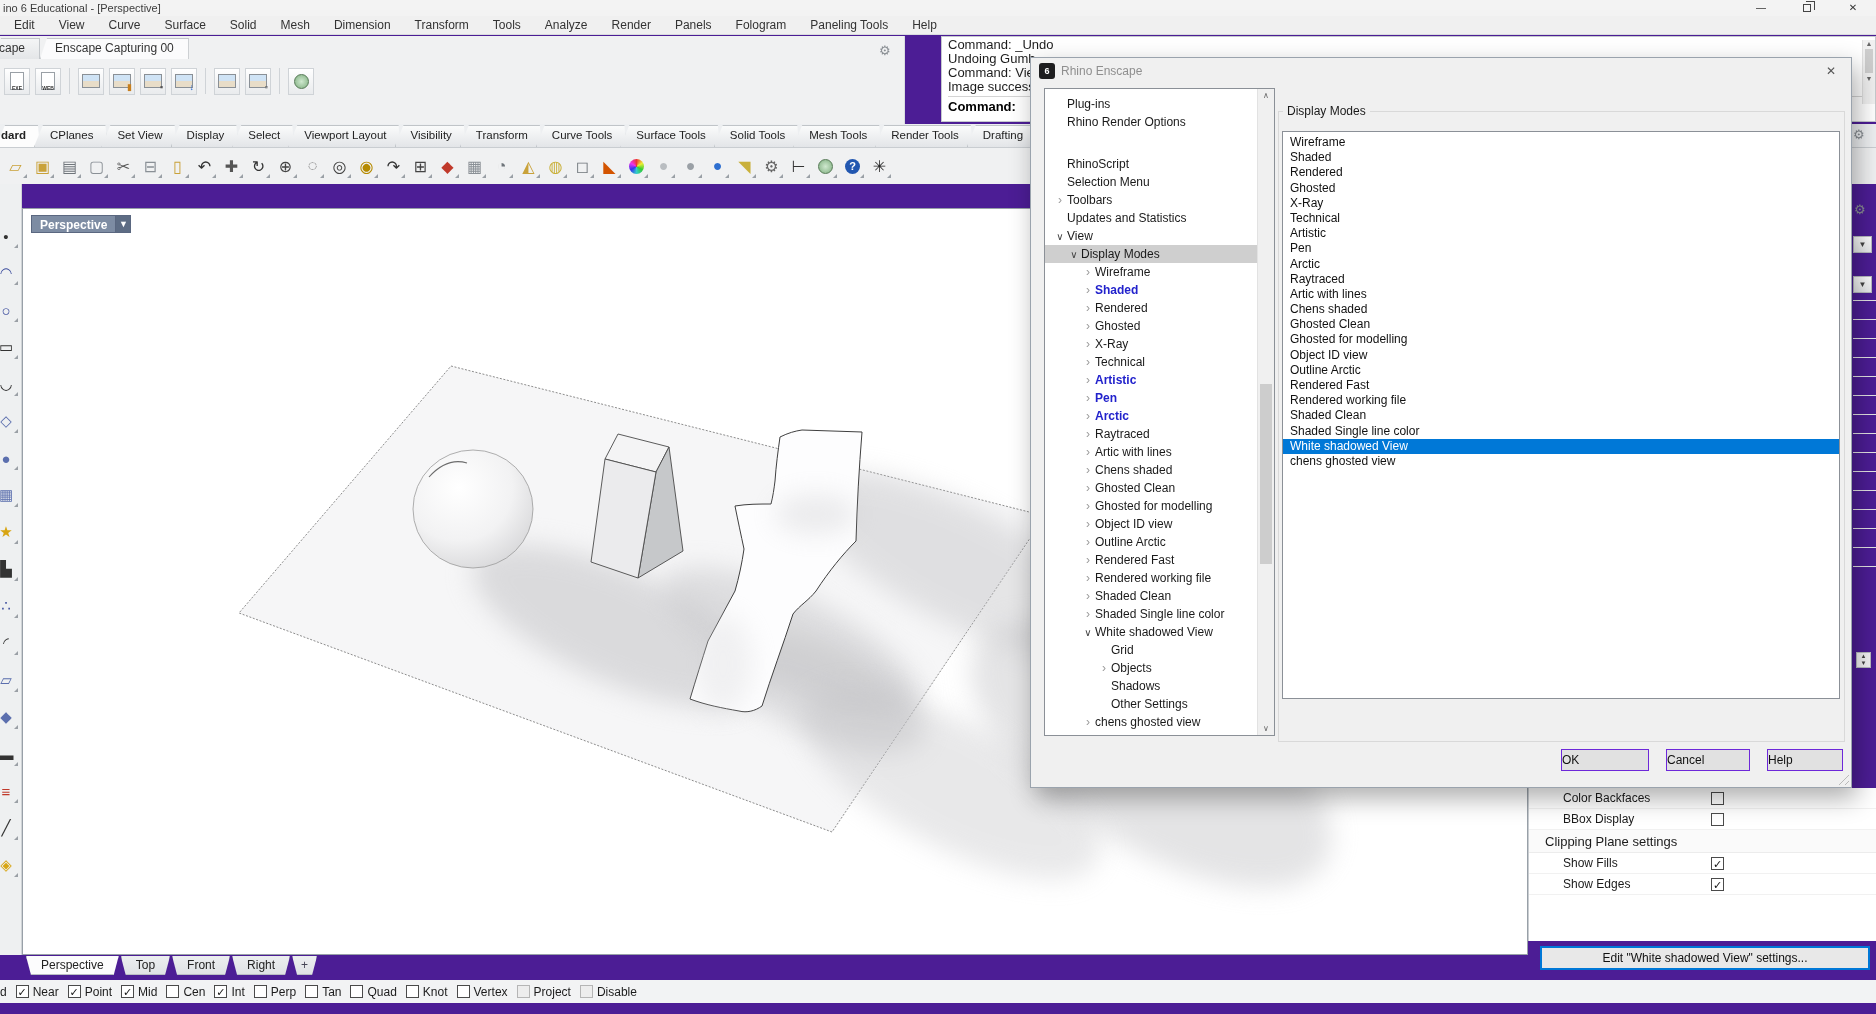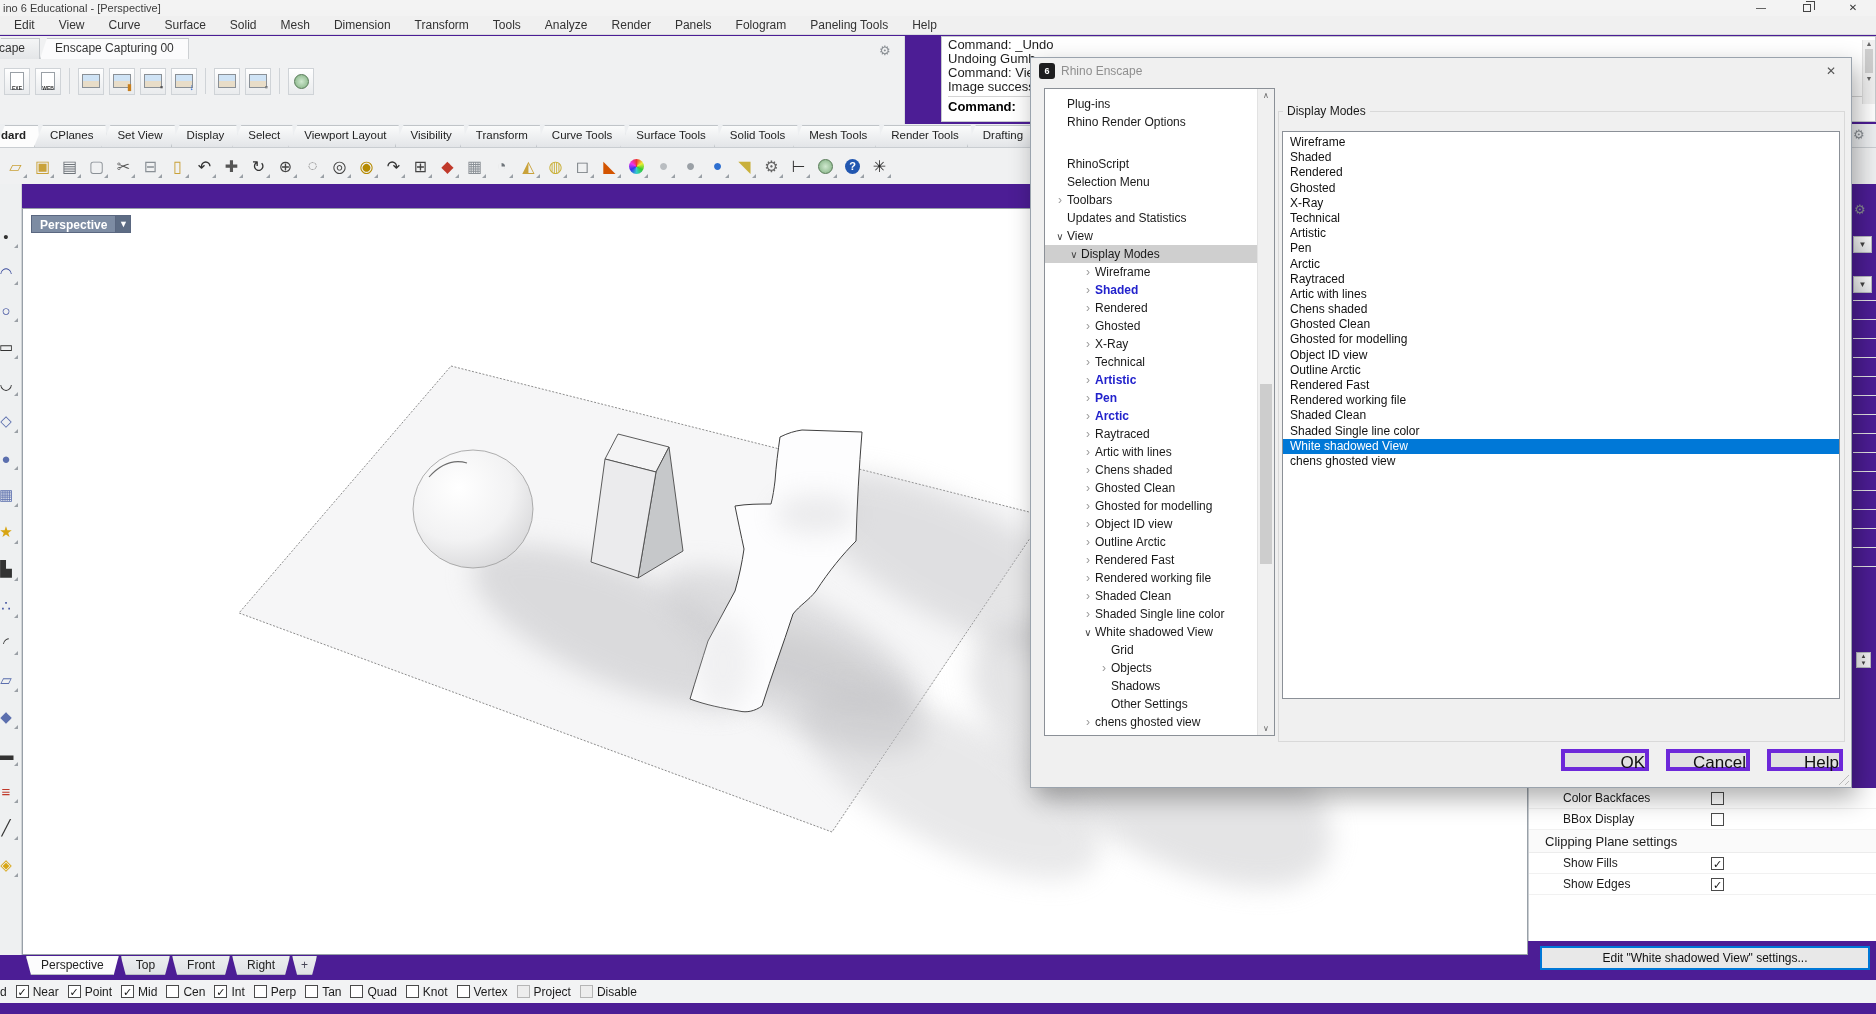--- a/index.html
+++ b/index.html
@@ -150,22 +150,22 @@
   .groupbox{position:absolute;left:247px;top:53px;width:567px;height:631px;border:1px solid #d9d9d9;}
   .listbox{position:absolute;left:251px;top:73px;width:558px;height:568px;background:#fff;
            border:1px solid #8b9097;overflow:hidden;padding-top:3px;}
   .lrow{height:15.2px;font-size:12px;color:#111;padding-left:7px;line-height:15px;white-space:nowrap;}
   .lrow.sel{background:#0078d7;color:#fff;}
   .btnrow{position:absolute;left:251px;top:652px;display:flex;gap:7px;}
   .btn{width:84px;height:23px;background:#e1e1e1;border:1px solid #adadad;font-size:12px;color:#111;
        text-align:center;line-height:21px;}
   .btn.focus{border:2px solid #0078d7;line-height:19px;}
   .footrow{position:absolute;right:8px;top:691px;display:flex;gap:17px;}
-  .fbtn{height:22px;background:#e1e1e1;border:4px solid #6d28d9;font-size:17px;color:#111;
-        text-align:right;line-height:20px;}
+  .fbtn{height:22px;background:#e1e1e1;border:1px solid #6d28d9;font-size:12px;color:#111;
+        text-align:left;line-height:20px;}
   .grip{position:absolute;right:2px;bottom:2px;width:13px;height:13px;
         background:repeating-linear-gradient(135deg,transparent 0 3px,#b9b9b9 3px 4px);
         clip-path:polygon(100% 0,100% 100%,0 100%);}
 </style>
 </head>
 <body>
 
 <div id="screen">
 
   <div class="abs titlebar">

